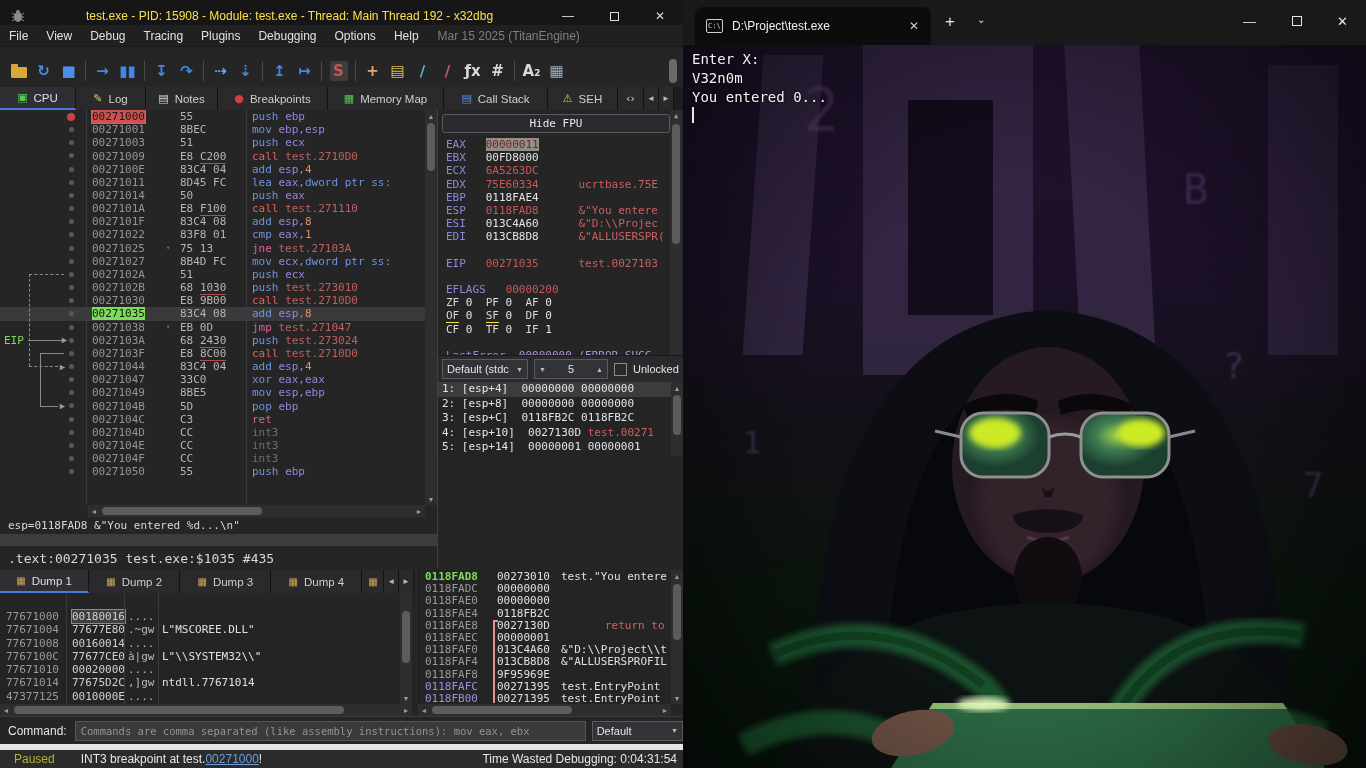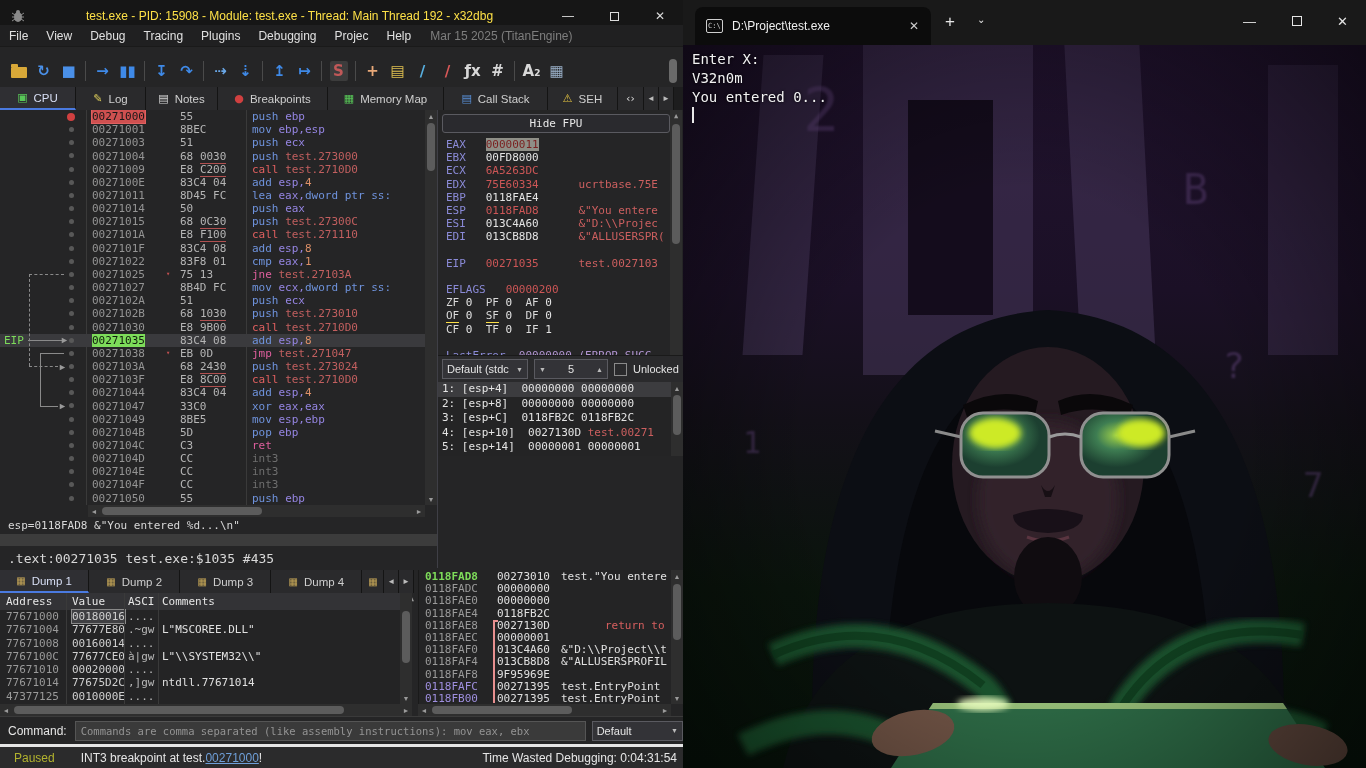--- a/index.html
+++ b/index.html
@@ -111,21 +111,21 @@
   .skC{position:absolute;left:142px;color:#e0e0e0;}
   .skC.r{color:#d75f5f;margin-left:44px;}
   .stk-bracket{position:absolute;border-left:2px solid #e89090;border-top:2px solid #e89090;width:5px;}
 
   
   .cmdbar{position:absolute;left:0;top:716px;width:683px;height:28px;background:#252526;border-top:1px solid #3a3a3a;display:flex;align-items:center;}
   .cmd-label{color:#e6e6e6;font-size:12px;padding:0 8px;}
   .cmd-input{width:515px;height:20px;background:#3a3a3a;border:1px solid #555;color:#d0d0d0;font-size:10.5px;font-family:"DejaVu Sans Mono",monospace;padding:0 5px;outline:none;}
   .cmd-input::placeholder{color:#949494;}
   .cmd-dd{margin-left:6px;width:92px;}
-  .statusbar{position:absolute;left:0;top:744px;width:683px;height:24px;background:#2b2b2c;border-top:3px solid #e5e5e5;display:flex;align-items:center;}
+  .statusbar{position:absolute;left:0;top:744px;width:683px;height:24px;background:#2b2b2c;border-top:6px solid #e5e5e5;display:flex;align-items:center;}
   .st-paused{color:#b2b22e;font-size:12px;padding:0 26px 0 14px;}
   .st-msg{color:#e6e6e6;font-size:12px;white-space:pre;}
   .st-link{color:#6f9fd8;text-decoration:underline;}
   .st-right{margin-left:auto;margin-right:6px;color:#e6e6e6;font-size:12px;}
 
   
   .term{position:absolute;left:683px;top:0;width:683px;height:768px;background:#120b18;overflow:hidden;}
   .term-tbar{position:absolute;left:0;top:0;width:683px;height:45px;background:#191919;z-index:5;}
   .term-tab{position:absolute;left:12px;top:7px;width:236px;height:38px;background:#0c0c0c;border-radius:8px 8px 0 0;display:flex;align-items:center;}
   .term-tab-icon{width:17px;height:14px;border:1px solid #cfcfcf;border-radius:2px;margin:0 9px 0 11px;color:#cfcfcf;font-size:7px;line-height:12px;padding-left:1px;font-family:"DejaVu Sans Mono",monospace;}
@@ -169,21 +169,21 @@
     </div>
 
     <div class="menubar">
       <span id="menu-items" style="display:flex;">
           <span class="menu-item">File</span>
           <span class="menu-item">View</span>
           <span class="menu-item">Debug</span>
           <span class="menu-item">Tracing</span>
           <span class="menu-item">Plugins</span>
           <span class="menu-item">Debugging</span>
-          <span class="menu-item">Projec</span>
+          <span class="menu-item">Options</span>
           <span class="menu-item">Help</span>
         </span>
       <span class="menu-date">Mar 15 2025 (TitanEngine)</span>
     </div>
 
     <div class="toolbar" id="toolbar">
       <span class="tb-grip"></span>
     <span class="tb-icon">
           <span class="tb-folder"></span>
         </span>
@@ -252,26 +252,24 @@
         <span class="tab-arrow">◄</span>
         <span class="tab-arrow">►</span>
       </div>
 
     <div class="disasm" id="disasm">
       <div class="vline1"></div>
         <div class="vline2"></div>
     <div class="dis-row mono"><span class="dis-dot bp"></span><span class="dis-addr bp">00271000</span><span class="dis-bytes">55</span><span class="dis-ins"><span class="c-mn">push </span><span class="c-reg">ebp</span></span></div>
         <div class="dis-row mono"><span class="dis-dot"></span><span class="dis-addr">00271001</span><span class="dis-bytes">8BEC</span><span class="dis-ins"><span class="c-mn">mov </span><span class="c-reg">ebp,esp</span></span></div>
         <div class="dis-row mono"><span class="dis-dot"></span><span class="dis-addr">00271003</span><span class="dis-bytes">51</span><span class="dis-ins"><span class="c-mn">push </span><span class="c-reg">ecx</span></span></div>
-        <div class="dis-row mono"><span class="dis-dot"></span><span class="dis-addr">00271004</span><span class="dis-bytes"><span>68 </span><span class="ul">0030</span></span><span class="dis-ins"><span class="c-mn">push </span><span class="c-addr">test.273000</span></span></div>
         <div class="dis-row mono"><span class="dis-dot"></span><span class="dis-addr">00271009</span><span class="dis-bytes"><span>E8 </span><span class="ul">C200</span></span><span class="dis-ins"><span class="c-call">call </span><span class="c-addr">test.2710D0</span></span></div>
         <div class="dis-row mono"><span class="dis-dot"></span><span class="dis-addr">0027100E</span><span class="dis-bytes">83C4 04</span><span class="dis-ins"><span class="c-mn">add </span><span class="c-reg">esp,</span><span class="c-num">4</span></span></div>
         <div class="dis-row mono"><span class="dis-dot"></span><span class="dis-addr">00271011</span><span class="dis-bytes">8D45 FC</span><span class="dis-ins"><span class="c-mn">lea </span><span class="c-reg">eax,</span><span class="c-ptr">dword ptr ss:</span></span></div>
         <div class="dis-row mono"><span class="dis-dot"></span><span class="dis-addr">00271014</span><span class="dis-bytes">50</span><span class="dis-ins"><span class="c-mn">push </span><span class="c-reg">eax</span></span></div>
-        <div class="dis-row mono"><span class="dis-dot"></span><span class="dis-addr">00271015</span><span class="dis-bytes"><span>68 </span><span class="ul">0C30</span></span><span class="dis-ins"><span class="c-mn">push </span><span class="c-addr">test.27300C</span></span></div>
         <div class="dis-row mono"><span class="dis-dot"></span><span class="dis-addr">0027101A</span><span class="dis-bytes"><span>E8 </span><span class="ul">F100</span></span><span class="dis-ins"><span class="c-call">call </span><span class="c-addr">test.271110</span></span></div>
         <div class="dis-row mono"><span class="dis-dot"></span><span class="dis-addr">0027101F</span><span class="dis-bytes">83C4 08</span><span class="dis-ins"><span class="c-mn">add </span><span class="c-reg">esp,</span><span class="c-num">8</span></span></div>
         <div class="dis-row mono"><span class="dis-dot"></span><span class="dis-addr">00271022</span><span class="dis-bytes">83F8 01</span><span class="dis-ins"><span class="c-mn">cmp </span><span class="c-reg">eax,</span><span class="c-num">1</span></span></div>
         <div class="dis-row mono"><span class="dis-dot"></span><span class="dis-addr">00271025</span><span class="dis-mark">▾</span><span class="dis-bytes">75 13</span><span class="dis-ins"><span class="c-jmp">jne </span><span class="c-addr">test.27103A</span></span></div>
         <div class="dis-row mono"><span class="dis-dot"></span><span class="dis-addr">00271027</span><span class="dis-bytes">8B4D FC</span><span class="dis-ins"><span class="c-mn">mov </span><span class="c-reg">ecx,</span><span class="c-ptr">dword ptr ss:</span></span></div>
         <div class="dis-row mono"><span class="dis-dot"></span><span class="dis-addr">0027102A</span><span class="dis-bytes">51</span><span class="dis-ins"><span class="c-mn">push </span><span class="c-reg">ecx</span></span></div>
         <div class="dis-row mono"><span class="dis-dot"></span><span class="dis-addr">0027102B</span><span class="dis-bytes"><span>68 </span><span class="ul">1030</span></span><span class="dis-ins"><span class="c-mn">push </span><span class="c-addr">test.273010</span></span></div>
         <div class="dis-row mono"><span class="dis-dot"></span><span class="dis-addr">00271030</span><span class="dis-bytes"><span>E8 </span><span class="ul">9B00</span></span><span class="dis-ins"><span class="c-call">call </span><span class="c-addr">test.2710D0</span></span></div>
         <div class="dis-row mono selrow"><span class="dis-dot"></span><span class="dis-addr eip">00271035</span><span class="dis-bytes">83C4 08</span><span class="dis-ins"><span class="c-mn">add </span><span class="c-reg">esp,</span><span class="c-num">8</span></span></div>
         <div class="dis-row mono"><span class="dis-dot"></span><span class="dis-addr">00271038</span><span class="dis-mark">▾</span><span class="dis-bytes">EB 0D</span><span class="dis-ins"><span class="c-jmp">jmp </span><span class="c-addr">test.271047</span></span></div>
@@ -401,23 +399,20 @@
         <span class="dumptab" style="width: 92px;">
           <span class="ticon">▦</span>
           <span>Dump 4</span>
         </span>
         <span class="dumptab" style="width: 22px;">
           <span class="ticon">▦</span>
         </span>
         <span class="tab-arrow" style="height: 23px;">◄</span>
         <span class="tab-arrow" style="height: 23px;">►</span>
       </div>
-    <div class="dumphead mono" id="dumphead">
-      <span class="arr" style="position:absolute;right:-14px;top:2px;color:#9a9a9a;font-size:7px;">▲</span>
-    <span class="dh" style="left: 6px;">Address</span><span class="dh" style="left: 72px;">Value</span><span class="dh" style="left: 128px;">ASCI</span><span class="dh" style="left: 162px;">Comments</span></div>
     <div class="dumprows mono" id="dumprows">
         <div class="dump-row"><span class="dcol-a">77671000</span><span class="dcol-v sel">00180016</span><span class="dcol-s">....</span><span class="dcol-c"></span></div>
         <div class="dump-row"><span class="dcol-a">77671004</span><span class="dcol-v">77677E80</span><span class="dcol-s">.~gw</span><span class="dcol-c">L"MSCOREE.DLL"</span></div>
         <div class="dump-row"><span class="dcol-a">77671008</span><span class="dcol-v">00160014</span><span class="dcol-s">....</span><span class="dcol-c"></span></div>
         <div class="dump-row"><span class="dcol-a">7767100C</span><span class="dcol-v">77677CE0</span><span class="dcol-s">à|gw</span><span class="dcol-c">L"\\SYSTEM32\\"</span></div>
         <div class="dump-row"><span class="dcol-a">77671010</span><span class="dcol-v">00020000</span><span class="dcol-s">....</span><span class="dcol-c"></span></div>
         <div class="dump-row"><span class="dcol-a">77671014</span><span class="dcol-v">77675D2C</span><span class="dcol-s">,]gw</span><span class="dcol-c">ntdll.77671014</span></div>
         <div class="dump-row"><span class="dcol-a">47377125</span><span class="dcol-v">0010000E</span><span class="dcol-s">....</span><span class="dcol-c"></span></div>
       </div>
     <div class="dump-vsep" style="left:66px;"></div>

